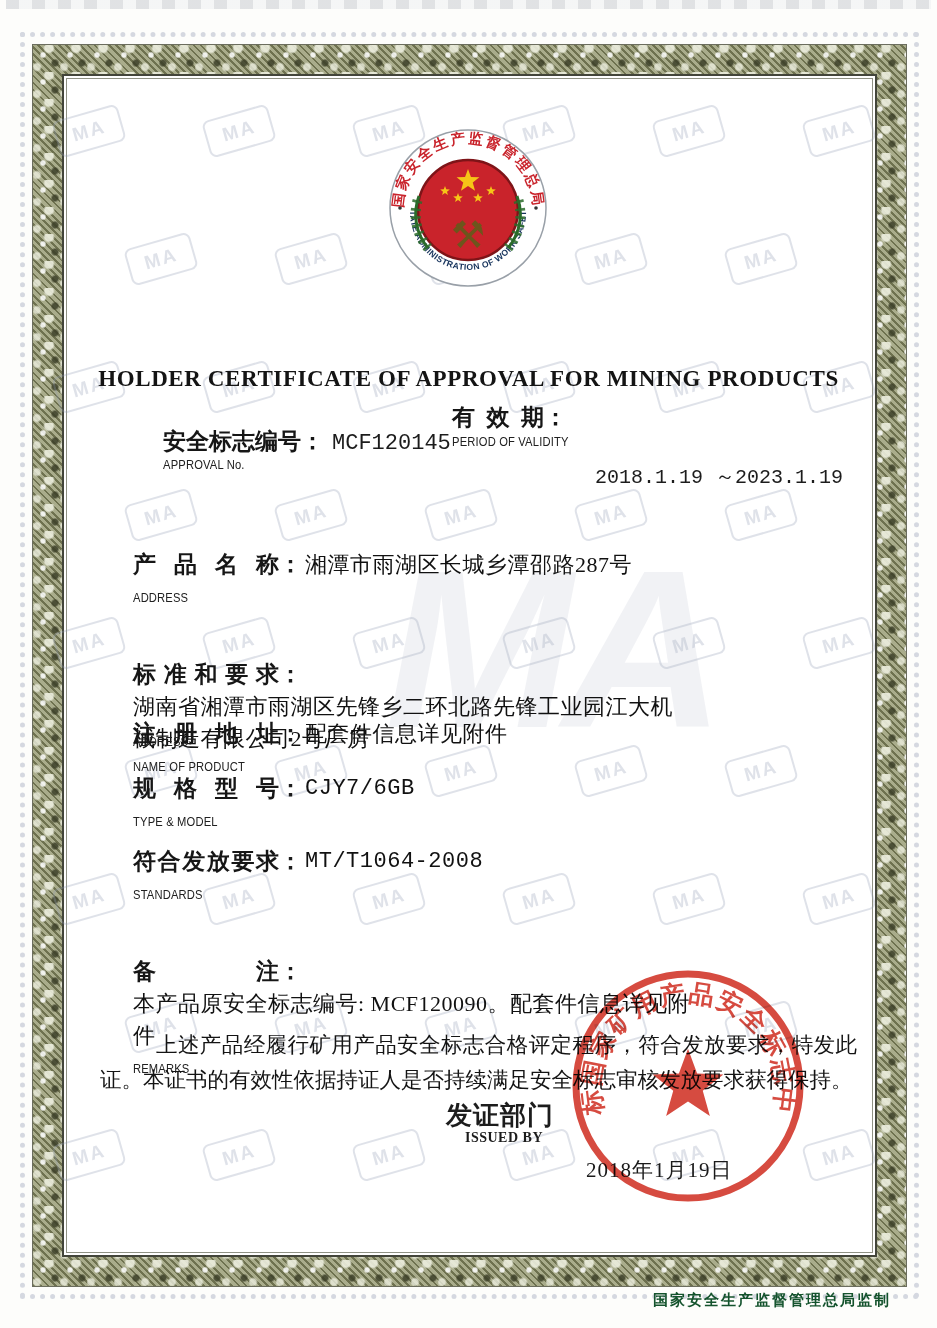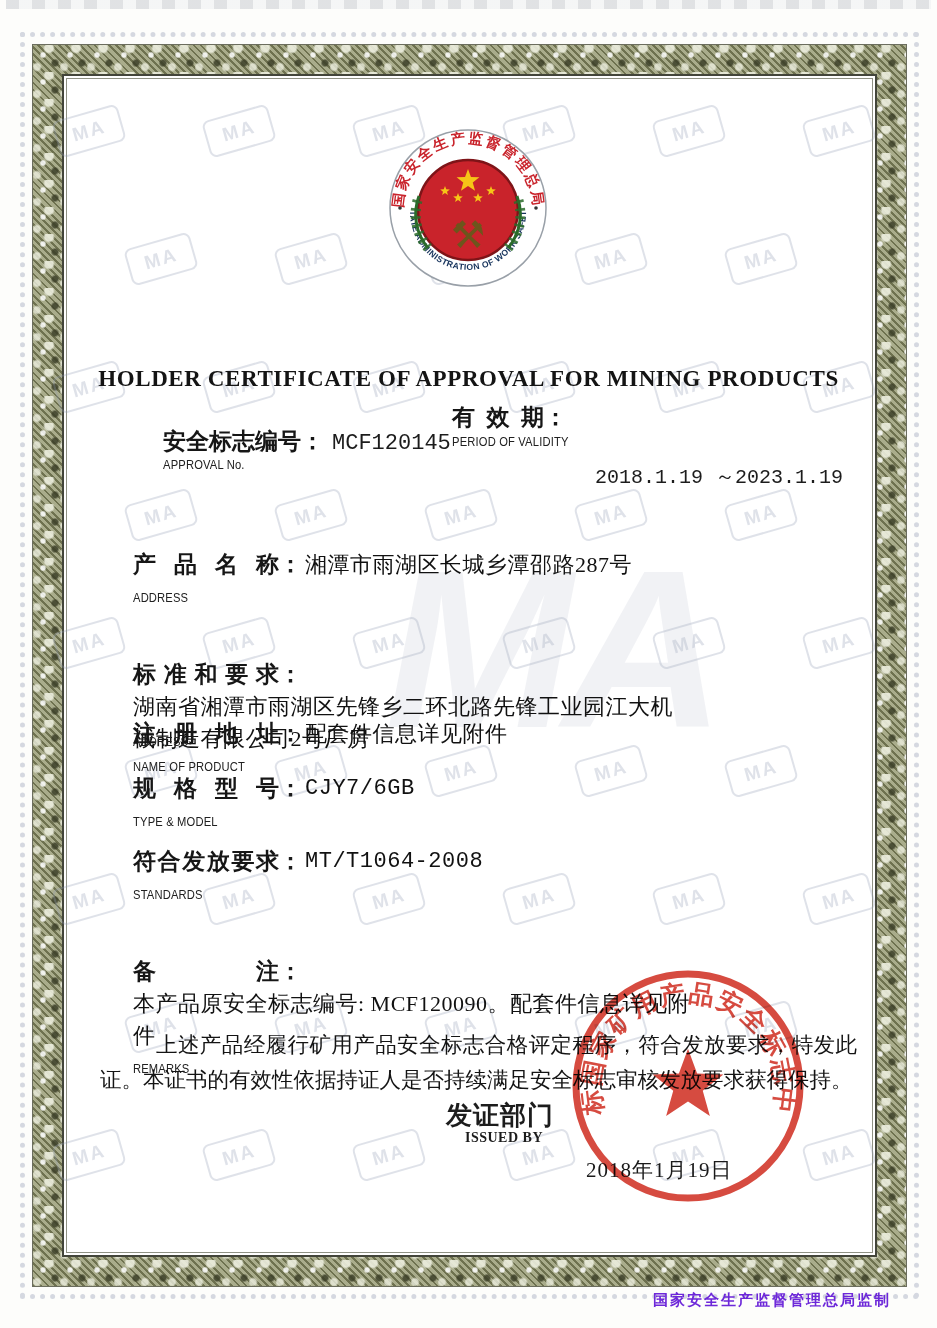--- a/index.html
+++ b/index.html
@@ -77,21 +77,21 @@
     position:absolute;left:100px;top:1028px;width:757px;
     font-size:21.5px;line-height:35px;text-align:justify;text-indent:56px;color:#141414;
   }
   .issued-zh{position:absolute;left:446px;top:1098px;font-size:26px;font-weight:bold;letter-spacing:1px;}
   .issued-en{position:absolute;left:446px;top:1130px;width:116px;text-align:center;
     font-size:14px;font-weight:bold;letter-spacing:.5px;}
   .seal{position:absolute;left:566px;top:964px;z-index:3;opacity:.9;mix-blend-mode:multiply;}
   .issue-date{position:absolute;left:586px;top:1156px;z-index:4;font-size:21px;color:#1a1a1a;letter-spacing:1px;}
   .footer{
     position:absolute;top:1291px;right:46px;font-size:15px;font-weight:bold;
-    letter-spacing:2px;color:#6d28d9;padding-left:20px;
+    letter-spacing:2px;color:#14532d;padding-left:20px;
   }
 </style>
 </head>
 <body>
 
 <div class="page">
   <div class="scan-strip"></div>
 
   <div class="frame">
     <div class="frame-inner"></div>

